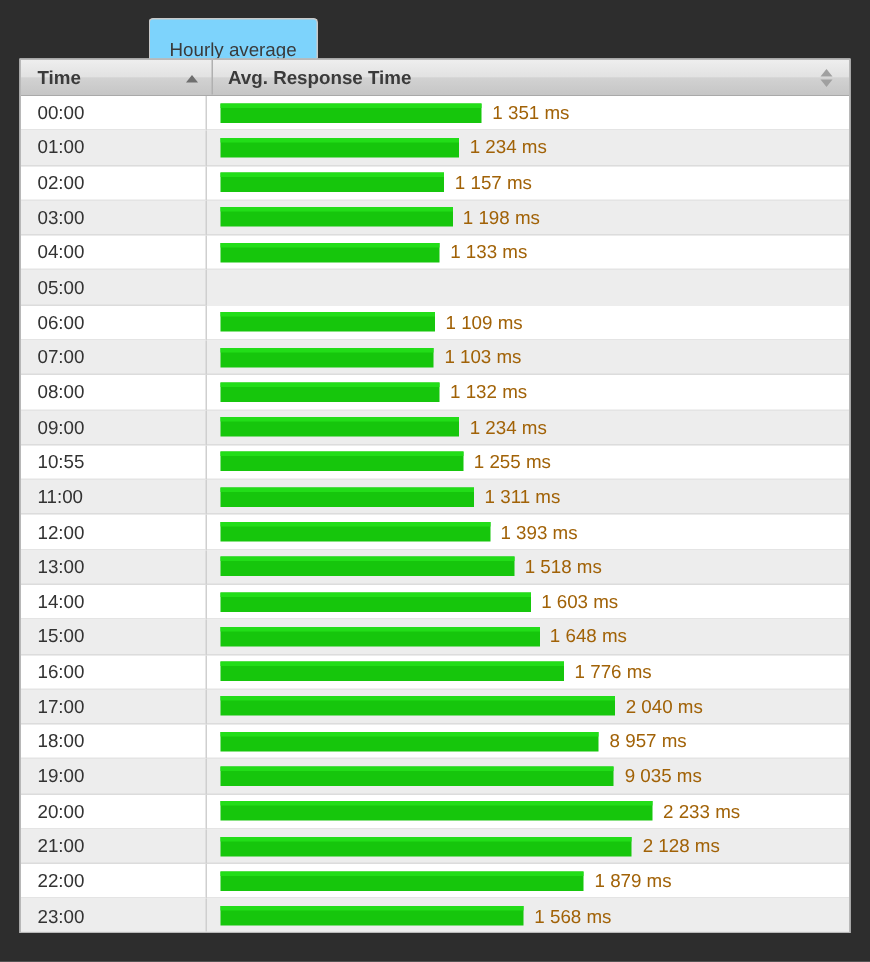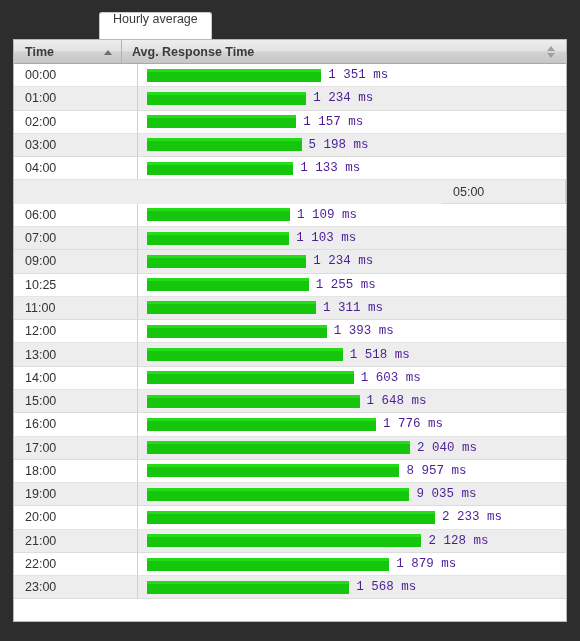--- a/index.html
+++ b/index.html
@@ -27,22 +27,22 @@
     height: 39px;
   }
   .tab {
     position: absolute;
     left: 99px;
     top: 12px;
     height: 27px;
     box-sizing: border-box;
     padding: 0 13px;
     display: flex;
-    align-items: flex-start;
-    background: #ffffff;
+    align-items: flex-end;
+    background: #7dd3fc;
     border: 1px solid #c9c9c9;
     border-bottom: none;
     border-top-left-radius: 3px;
     border-top-right-radius: 3px;
     color: #3a3a3a;
     font-size: 12.5px;
     line-height: 1;
     white-space: nowrap;
     cursor: pointer;
   }
@@ -75,21 +75,21 @@
     align-items: center;
     height: 100%;
     box-sizing: border-box;
     font-size: 12.5px;
     font-weight: bold;
     color: #3b3b3b;
     cursor: pointer;
     user-select: none;
   }
   .th-time {
-    width: 108px;
+    width: 128px;
     padding-left: 11px;
     border-right: 1px solid #b0b0b0;
   }
   .th-resp {
     flex: 1;
     padding-left: 10px;
   }
   .sort-asc {
     position: absolute;
     right: 9px;
@@ -120,21 +120,20 @@
   .sort-both i.up   { top: 1px;  border-bottom: 5px solid #a0a0a0; }
   .sort-both i.down { top: 8px;  border-top: 5px solid #a0a0a0; }
 
   
   .tbody { position: relative; }
   .row {
     display: flex;
     height: 23.29px;
     align-items: stretch;
     background: #ffffff;
-    justify-content: flex-end;
   }
   .row.alt { background: #ededed; }
   .row .cell-time {
     width: 124px;
     box-sizing: border-box;
     padding-left: 11px;
     display: flex;
     align-items: center;
     font-size: 12.5px;
     color: #333333;
@@ -155,24 +154,23 @@
 
   .bar {
     height: 13px;
     background: #16c60c;
     border-top: 3px solid #22dd18;
     box-sizing: border-box;
     flex: 0 0 auto;
   }
   .bar-label {
     font-size: 12.5px;
-    color: #4c1d95;
+    color: #a16207;
     white-space: nowrap;
     margin-left: 7px;
-    font-family: Liberation Mono, monospace;
   }
 </style>
 </head>
 <body>
 
 <div id="app">
 
   <div class="tabbar">
     <div class="tab">
       <span>Hourly average</span>
@@ -214,21 +212,21 @@
           <div class="cell-time">02:00</div>
           <div class="cell-bar">
             <div class="bar" style="width: 149.22px;"></div>
             <span class="bar-label">1 157 ms</span>
           </div>
         </div>
         <div class="row alt">
           <div class="cell-time">03:00</div>
           <div class="cell-bar">
             <div class="bar" style="width: 154.51px;"></div>
-            <span class="bar-label">5 198 ms</span>
+            <span class="bar-label">1 198 ms</span>
           </div>
         </div>
         <div class="row">
           <div class="cell-time">04:00</div>
           <div class="cell-bar">
             <div class="bar" style="width: 146.13px;"></div>
             <span class="bar-label">1 133 ms</span>
           </div>
         </div>
         <div class="row alt">
@@ -241,29 +239,36 @@
             <span class="bar-label">1 109 ms</span>
           </div>
         </div>
         <div class="row alt">
           <div class="cell-time">07:00</div>
           <div class="cell-bar">
             <div class="bar" style="width: 142.26px;"></div>
             <span class="bar-label">1 103 ms</span>
           </div>
         </div>
+        <div class="row">
+          <div class="cell-time">08:00</div>
+          <div class="cell-bar">
+            <div class="bar" style="width: 146px;"></div>
+            <span class="bar-label">1 132 ms</span>
+          </div>
+        </div>
         <div class="row alt">
           <div class="cell-time">09:00</div>
           <div class="cell-bar">
             <div class="bar" style="width: 159.15px;"></div>
             <span class="bar-label">1 234 ms</span>
           </div>
         </div>
         <div class="row">
-          <div class="cell-time">10:25</div>
+          <div class="cell-time">10:55</div>
           <div class="cell-bar">
             <div class="bar" style="width: 161.86px;"></div>
             <span class="bar-label">1 255 ms</span>
           </div>
         </div>
         <div class="row alt">
           <div class="cell-time">11:00</div>
           <div class="cell-bar">
             <div class="bar" style="width: 169.09px;"></div>
             <span class="bar-label">1 311 ms</span>

